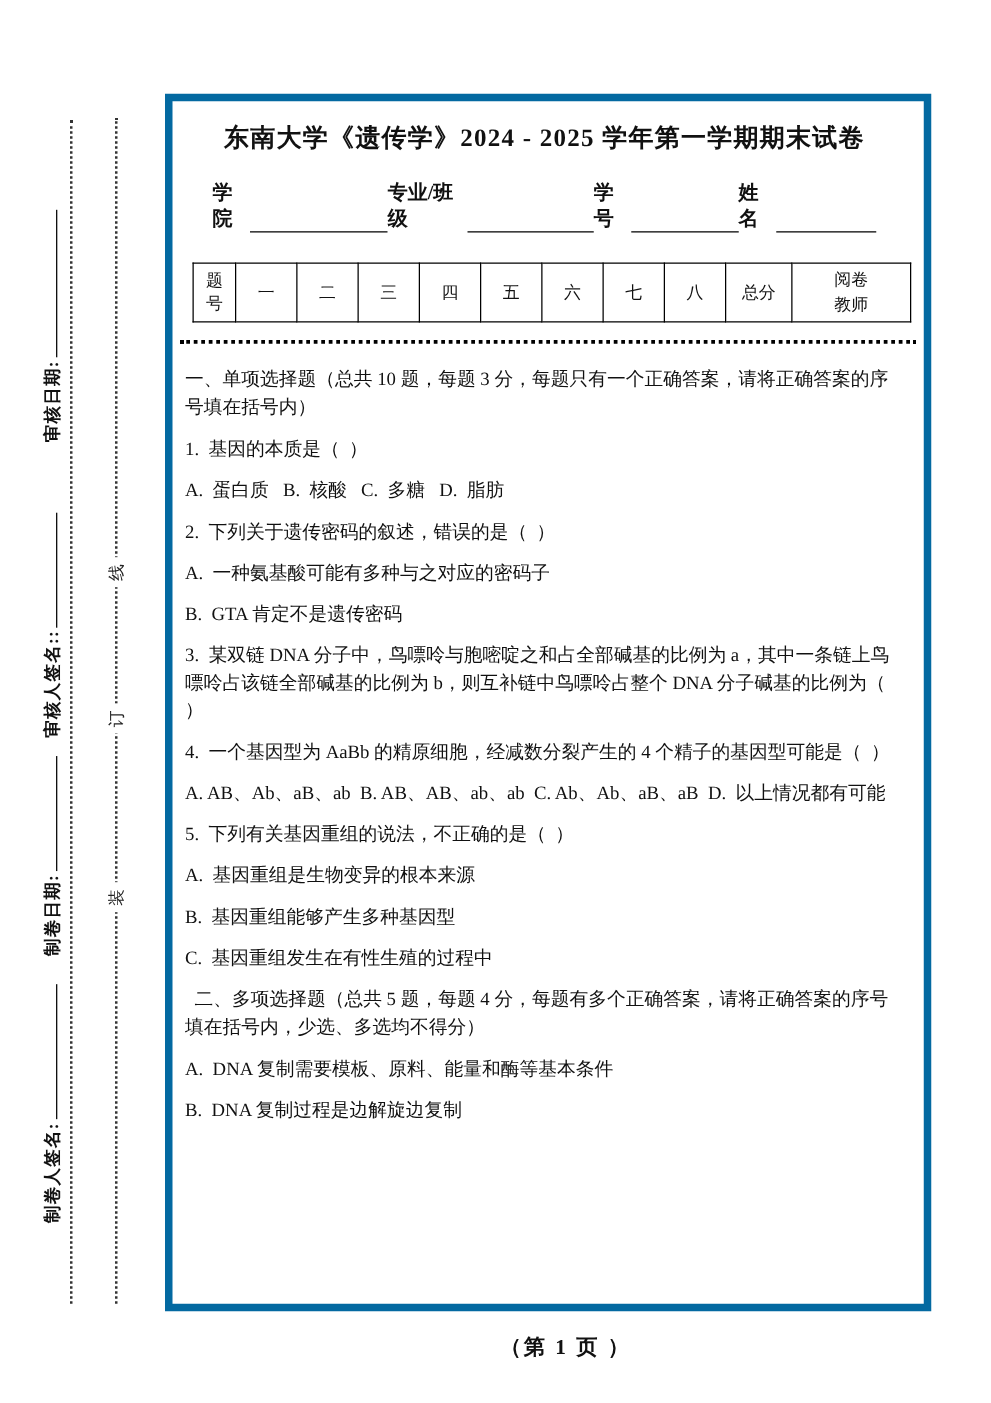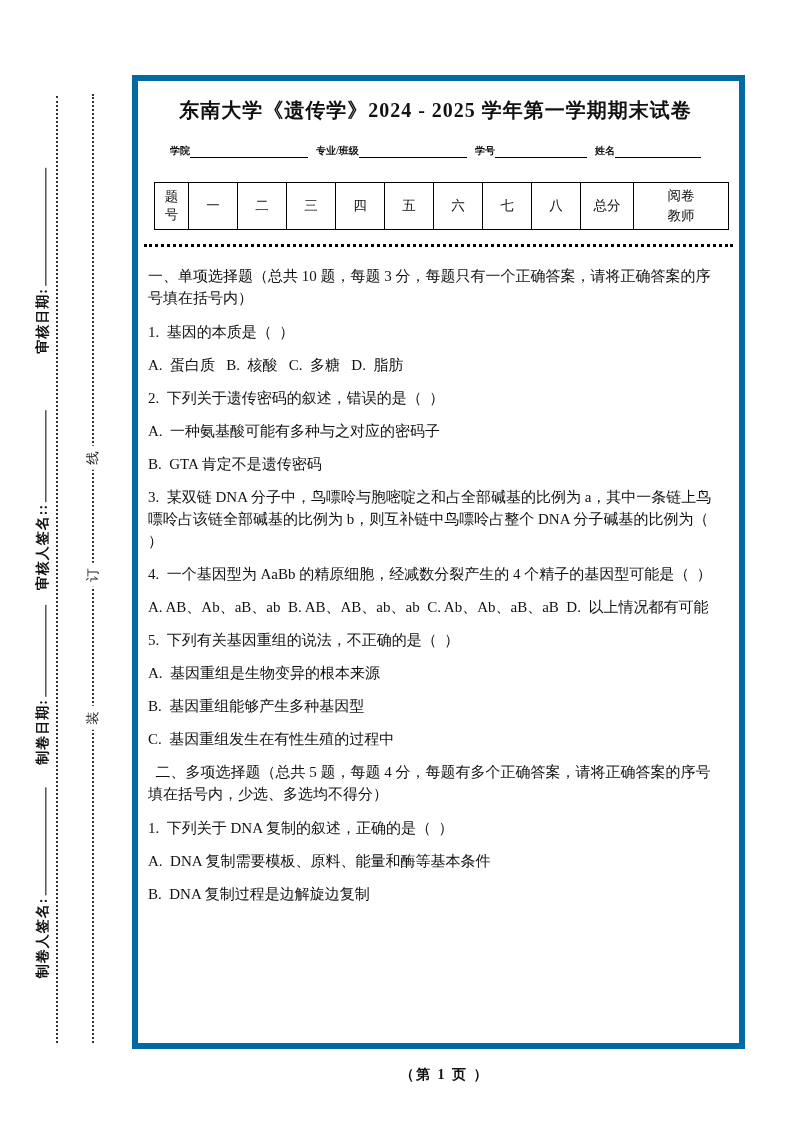--- a/index.html
+++ b/index.html
@@ -24,21 +24,21 @@
   
   .main-box{
     position:absolute;left:132px;top:75px;width:613px;height:974px;
     border:6px solid #0369a1;box-sizing:border-box;padding:10px 16px 0 10px;
   }
   .exam-title{
     text-align:center;font-size:20px;font-weight:bold;letter-spacing:1px;margin:6px 0 0 0;
   }
   .fields-row{
     display:flex;justify-content:space-between;align-items:flex-end;
-    margin:20px 22px 0 22px;font-size:10px;font-weight:bold;
+    margin:20px 22px 0 22px;font-size:16px;font-weight:bold;
   }
   .fields-row .fld{display:flex;align-items:flex-end;}
   .fields-row .fld-line{display:inline-block;border-bottom:1.4px solid #000;height:1em;}
   .w120{width:118px}.w110{width:108px}.w95{width:92px}.w88{width:86px}
   
   table.score{
     border-collapse:collapse;margin:24px 0 0 6px;table-layout:fixed;width:574px;
   }
   table.score th,table.score td{
     border:1.6px solid #000;text-align:center;vertical-align:middle;
@@ -49,21 +49,21 @@
   .vstack{display:inline-block;width:1.2em;line-height:1.35;}
   .vstack2{display:inline-block;width:2.3em;line-height:1.5;}
   
   .dot-sep{margin:14px -10px 0 -4px;border-bottom:3.5px dotted #000;height:0;}
   
   .body{margin-top:18px;font-size:15px;}
   .line{white-space:pre-wrap;line-height:22px;margin:0 0 11px 0;}
   .heading{margin-bottom:12px;}
   
   .page-footer{
-    position:absolute;left:400px;top:1066px;font-size:14px;font-weight:bold;letter-spacing:2px;font-family:Liberation Serif, serif;
+    position:absolute;left:400px;top:1066px;font-size:17px;font-weight:bold;letter-spacing:2px;font-family:Liberation Serif, serif;
   }
 </style>
 </head>
 <body>
 
 <div class="page">
 
   <div class="vdots vdots1"></div>
   <div class="vdots vdots2"></div>
 
@@ -156,20 +156,19 @@
       <p class="line">4.  一个基因型为 AaBb 的精原细胞，经减数分裂产生的 4 个精子的基因型可能是（  ）</p>
       <p class="line">A. AB、Ab、aB、ab  B. AB、AB、ab、ab  C. Ab、Ab、aB、aB  D.  以上情况都有可能</p>
 
       <p class="line">5.  下列有关基因重组的说法，不正确的是（  ）</p>
       <p class="line">A.  基因重组是生物变异的根本来源</p>
       <p class="line">B.  基因重组能够产生多种基因型</p>
       <p class="line">C.  基因重组发生在有性生殖的过程中</p>
 
       <p class="line heading">  二、多项选择题（总共 5 题，每题 4 分，每题有多个正确答案，请将正确答案的序号填在括号内，少选、多选均不得分）</p>
 
-      <p class="line">1.  下列关于 DNA 复制的叙述，正确的是（  ）</p>
       <p class="line">A.  DNA 复制需要模板、原料、能量和酶等基本条件</p>
       <p class="line">B.  DNA 复制过程是边解旋边复制</p>
     </div>
   </div>
 
   <div class="page-footer">（第 1 页 ）</div>
 </div>
 
 </body></html>

